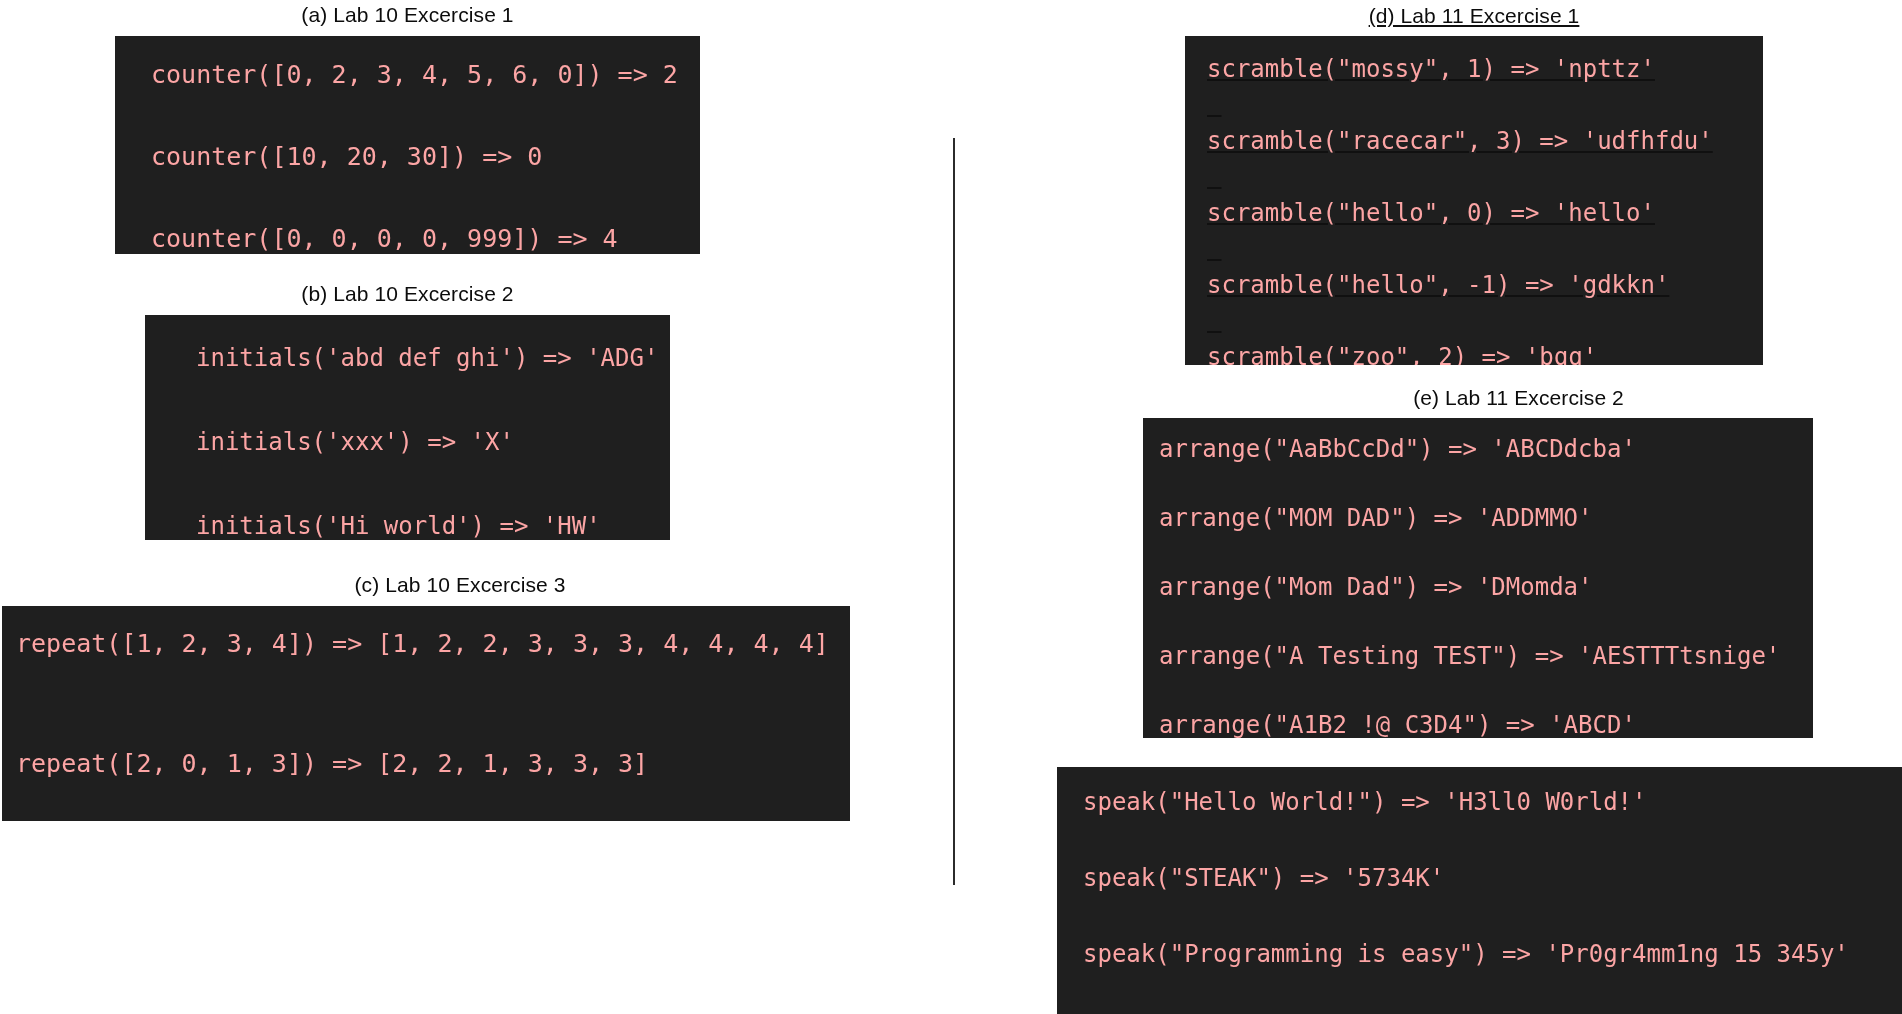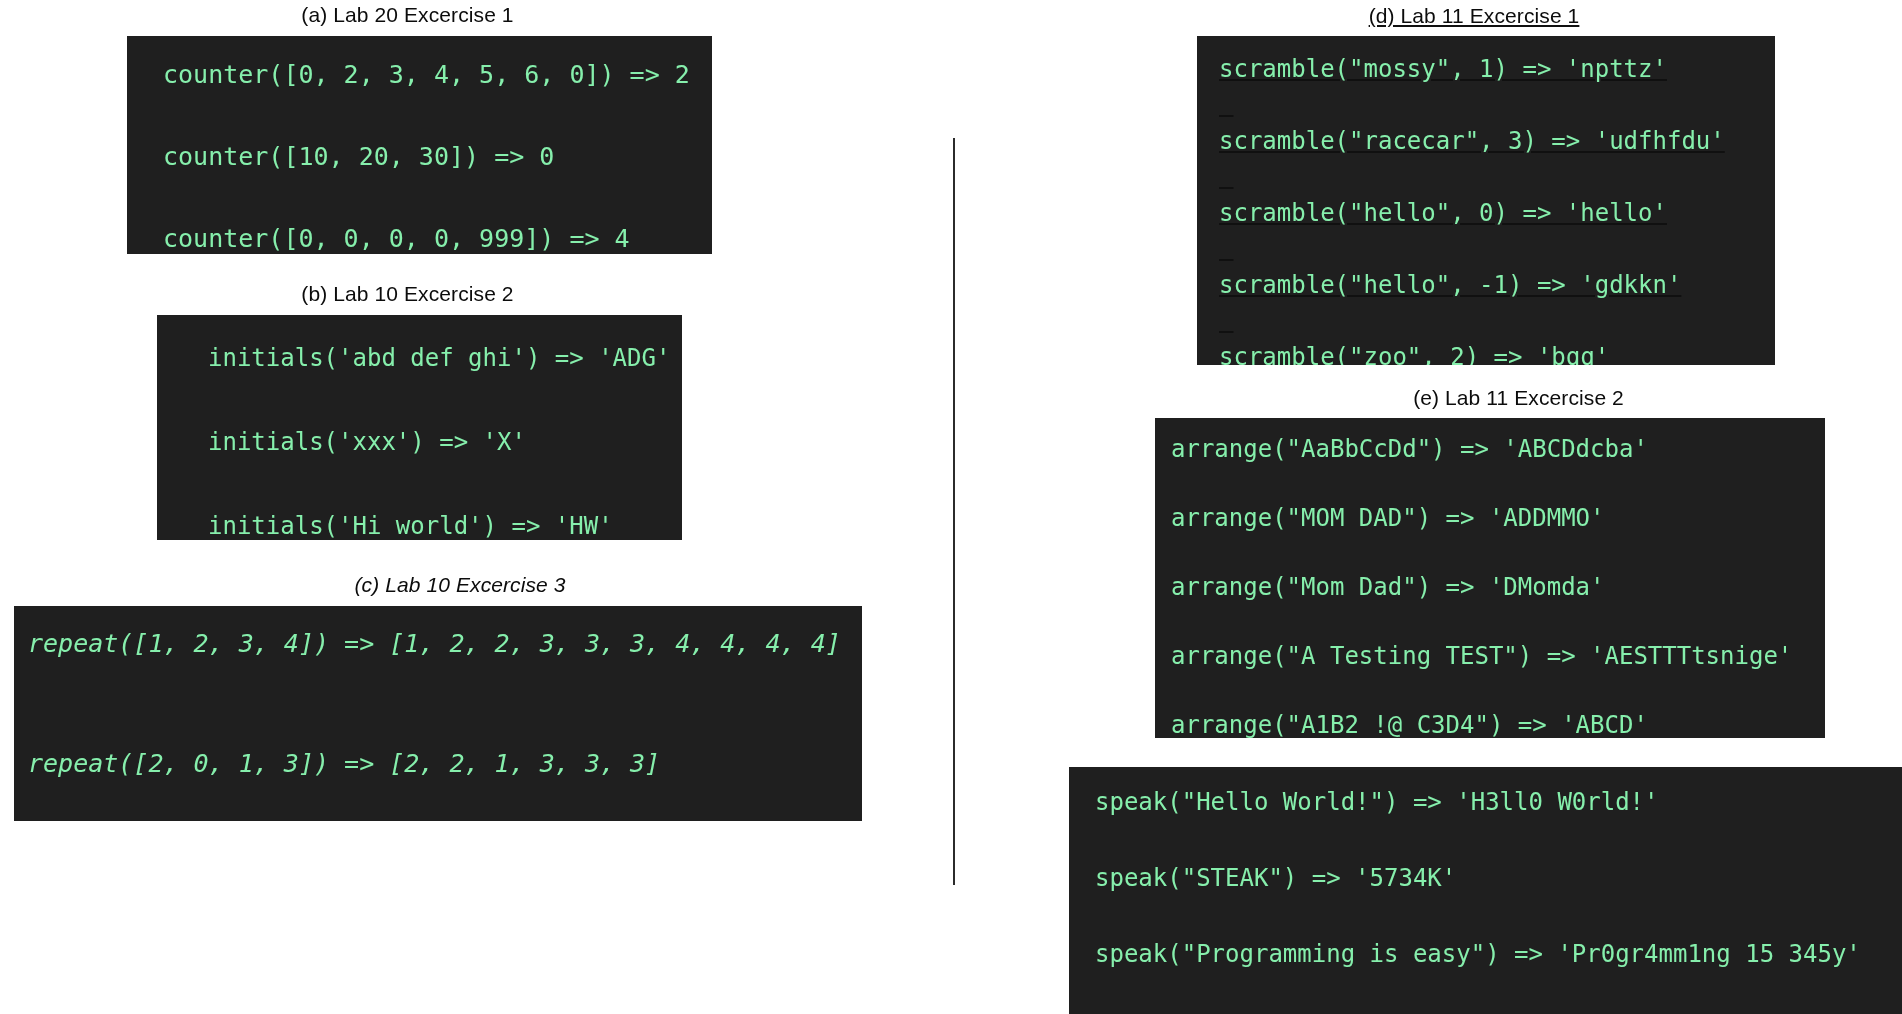--- a/index.html
+++ b/index.html
@@ -37,25 +37,24 @@
     text-align: center;
     font-size: 21px;
     line-height: 26px;
     letter-spacing: 0.1px;
     color: #0c0c0c;
     white-space: nowrap;
     font-family: "Liberation Sans", sans-serif;
   }
   .code-block {
     background: #1f1f1f;
-    color: #86efac;
+    color: #fca5a5;
     font-family: "DejaVu Sans Mono", monospace;
     box-sizing: border-box;
     overflow: hidden;
-    margin-left: 12px;
   }
   .code-line {
     white-space: pre;
     font-family: "DejaVu Sans Mono", monospace;
   }
   .code-line.spacer {
     color: transparent;
   }
 
   
@@ -76,21 +75,21 @@
   #panel-b .code-block {
     margin-top: 8px;
     width: 525px;
     height: 225px;
     padding: 22px 0 10px 51px;
     font-size: 24px;
     line-height: 42px;
   }
 
   
-  #panel-c        { left: 2px;    top: 572px; width: 916px; font-style: italic; }
+  #panel-c        { left: 2px;    top: 572px; width: 916px; }
   #panel-c .code-block {
     margin-top: 8px;
     width: 848px;
     height: 215px;
     padding: 18px 0 14px 14px;
     font-size: 25px;
     line-height: 40px;
   }
 
   
@@ -129,21 +128,21 @@
   }
 </style>
 </head>
 <body>
 
 <div id="figure-root">
 
   <div class="column-divider" id="column-divider" style="left:953px; top:138px; height:747px;"></div>
 
   <div class="panel" id="panel-a">
-    <div class="panel-caption">(a) Lab 20 Excercise 1</div>
+    <div class="panel-caption">(a) Lab 10 Excercise 1</div>
     <div class="code-block">
       <div class="code-line">counter([0, 2, 3, 4, 5, 6, 0]) =&gt; 2</div>
       <div class="code-line spacer">&nbsp;</div>
       <div class="code-line">counter([10, 20, 30]) =&gt; 0</div>
       <div class="code-line spacer">&nbsp;</div>
       <div class="code-line">counter([0, 0, 0, 0, 999]) =&gt; 4</div>
     </div>
   </div>
 
   <div class="panel" id="panel-b">

